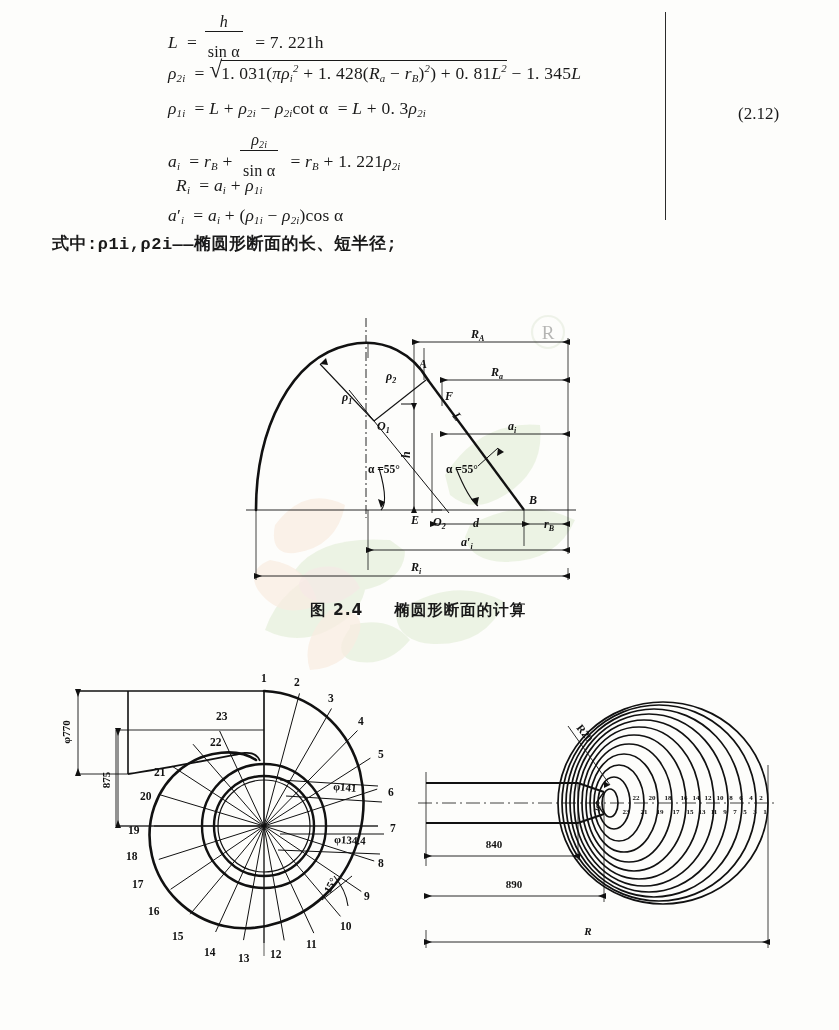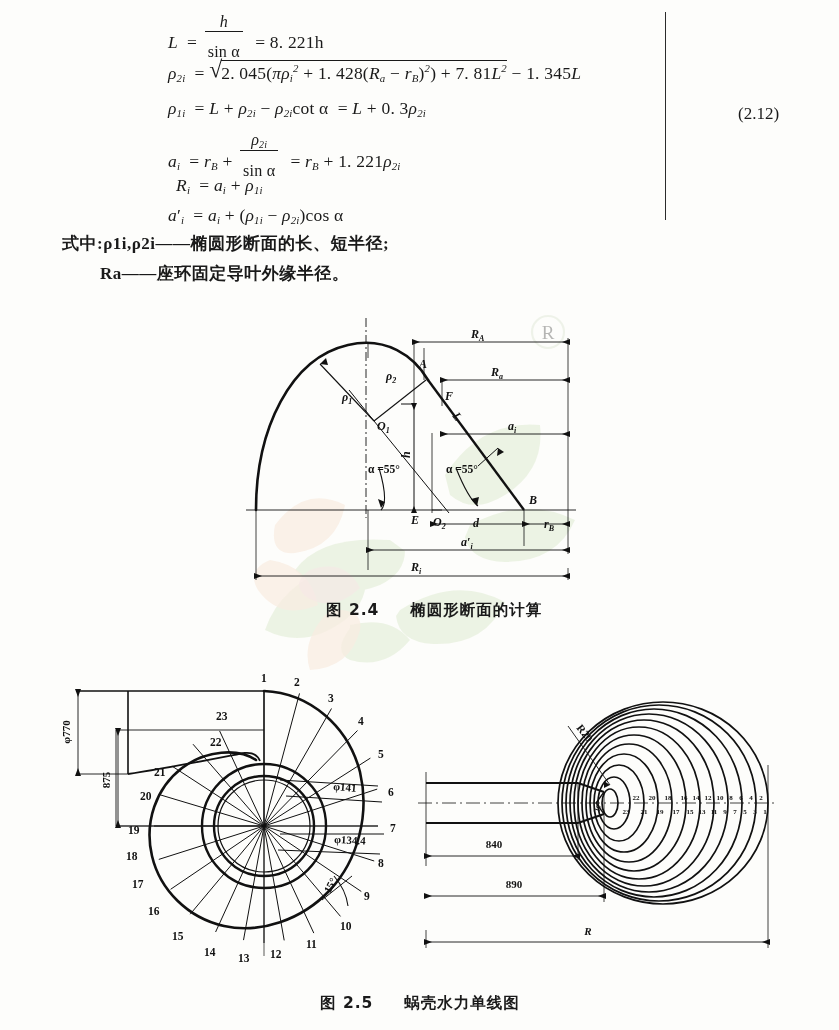--- a/index.html
+++ b/index.html
@@ -90,26 +90,25 @@
   .eqnum {
     position: absolute;
     font-size: 17px;
   }
   .brace-line {
     position: absolute;
     border-left: 1.6px solid #2b2b2b;
   }
   .cn {
     position: absolute;
-    font-family: Liberation Serif, serif;
+    font-family: Liberation Mono, monospace;
     font-weight: 700;
     font-size: 17px;
     white-space: nowrap;
     letter-spacing: .5px;
-    margin-left: 10px;
   }
   .cnfig {
     position: absolute;
     font-family: "DejaVu Sans", "Liberation Sans", sans-serif;
     font-weight: 700;
     font-size: 15.5px;
     white-space: nowrap;
     letter-spacing: 1px;
   }
   
@@ -151,30 +150,30 @@
   </svg>
 
   <div class="mathblock">
 
     <div class="eq" style="left:168px; top:14px;">
       <i>L</i> &nbsp;=
       <span class="frac">
         <span class="num"><i>h</i></span>
         <span class="den">sin&nbsp;α</span>
       </span>
-      &nbsp;=&nbsp;<span>8. 221h</span>
+      &nbsp;=&nbsp;<span>7. 221h</span>
     </div>
 
     <div class="eq" style="left:168px; top:60px;">
       <i>ρ</i><span class="sub">2i</span> &nbsp;=
       <span class="radical">
         <span class="sign">√</span>
-        <span class="bar"><span>2. 045</span>(<i>πρ</i><span class="sub">i</span><span class="sup">2</span>
+        <span class="bar"><span>1. 031</span>(<i>πρ</i><span class="sub">i</span><span class="sup">2</span>
         + <span>1. 428</span>(<i>R</i><span class="sub">a</span> − <i>r</i><span class="sub">B</span>)<span class="sup">2</span>)
-        + <span>7. 81</span><i>L</i><span class="sup">2</span></span>
+        + <span>0. 81</span><i>L</i><span class="sup">2</span></span>
       </span>
       − <span>1. 345</span><i>L</i>
     </div>
 
     <div class="eq" style="left:168px; top:98px;">
       <i>ρ</i><span class="sub">1i</span> &nbsp;= <i>L</i> + <i>ρ</i><span class="sub">2i</span>
       − <i>ρ</i><span class="sub">2i</span>cot&nbsp;α &nbsp;= <i>L</i> +
       <span>0. 3</span><i>ρ</i><span class="sub">2i</span>
     </div>
 
@@ -195,21 +194,20 @@
       <i>a</i>′<span class="sub">i</span> &nbsp;= <i>a</i><span class="sub">i</span> +
       (<i>ρ</i><span class="sub">1i</span> − <i>ρ</i><span class="sub">2i</span>)cos&nbsp;α
     </div>
 
     <div class="brace-line" style="left:665px; top:12px; height:208px;"></div>
 
     <div class="eqnum" style="left:712px; top:104px;margin-left:26px;">(2.12)</div>
   </div>
 
   <div class="cn" style="left:52px; top:232px;">式中:ρ1i,ρ2i——椭圆形断面的长、短半径;</div>
-  <div class="cn" style="left:90px; top:262px;">Ra——座环固定导叶外缘半径。</div>
 
   <div class="figwrap" style="left:246px; top:318px; width:330px; height:278px;">
     <svg width="330" height="278" viewBox="0 0 330 278">
       <g stroke="#111" fill="none" stroke-width="0.8">
 
         <line x1="0" y1="192" x2="330" y2="192" stroke-width="0.9"></line>
 
         <line x1="120" y1="0" x2="120" y2="200" stroke-dasharray="9,3,2,3" stroke-width="0.9"></line>
 
         <path d="M10 192 C 10 110, 45 40, 102 27 C 140 18, 168 38, 182 62" stroke="#111" stroke-width="2.6" stroke-linecap="round"></path>
@@ -295,21 +293,21 @@
       <text class="lbl" x="262" y="112">a<tspan class="lbl-s" dy="3">i</tspan></text>
       <text class="lbl" x="215" y="228">a′<tspan class="lbl-s" dy="3">i</tspan></text>
       <text class="lbl" x="298" y="210">r<tspan class="lbl-s" dy="3">B</tspan></text>
       <text class="lbl" x="206" y="98" transform="rotate(52 206 98)">L</text>
       <text class="lbl" x="164" y="140" transform="rotate(-90 164 140)">h</text>
       <text class="dim" x="122" y="155" style="font-weight:700;font-size:11.5px;">α =55°</text>
       <text class="dim" x="200" y="155" style="font-weight:700;font-size:11.5px;">α =55°</text>
     </svg>
   </div>
 
-  <div class="cnfig" style="left:310px; top:600px;margin-left:16px;">
+  <div class="cnfig" style="left:310px; top:600px;">
     <span>图 2.4</span>
     <span style="display:inline-block;width:18px;"></span>
     <span>椭圆形断面的计算</span>
   </div>
 
 
   <div class="figwrap" style="left:48px; top:668px; width:400px; height:320px;">
     <svg width="400" height="320" viewBox="0 0 400 320">
       <defs>
         <g id="noop"></g>
@@ -493,19 +491,14 @@
       <text class="numsm" x="284" y="124" text-anchor="middle">13</text>
       <text class="numsm" x="296" y="124" text-anchor="middle">11</text>
       <text class="numsm" x="307" y="124" text-anchor="middle">9</text>
       <text class="numsm" x="317" y="124" text-anchor="middle">7</text>
       <text class="numsm" x="327" y="124" text-anchor="middle">5</text>
       <text class="numsm" x="337" y="124" text-anchor="middle">3</text>
       <text class="numsm" x="347" y="124" text-anchor="middle">1</text>
     </svg>
   </div>
 
-  <div class="cnfig" style="left:320px; top:993px;">
-    <span>图 2.5</span>
-    <span style="display:inline-block;width:18px;"></span>
-    <span>蜗壳水力单线图</span>
-  </div>
 
 </div>
 
 </body></html>

